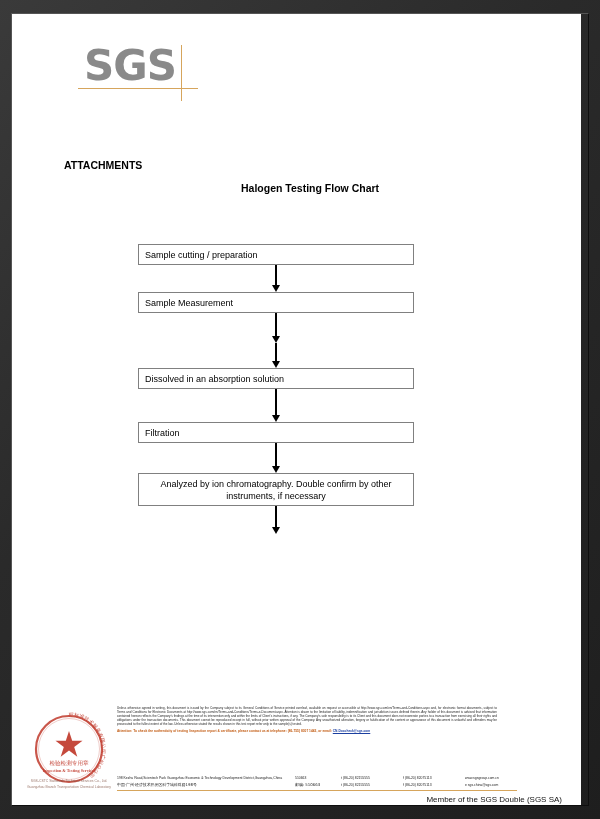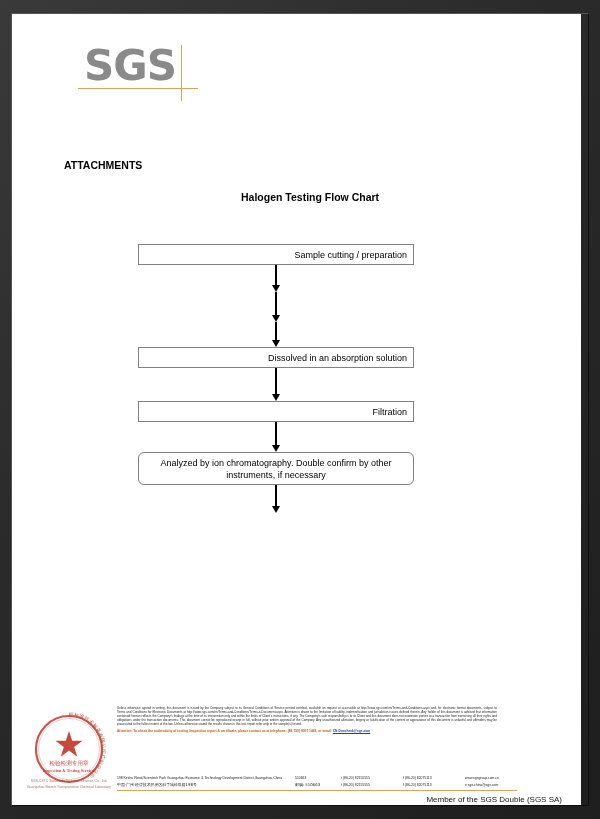--- a/index.html
+++ b/index.html
@@ -122,21 +122,21 @@
     position: absolute;
     left: 52px;
     top: 145px;
     font-size: 10.5px;
     font-weight: bold;
     color: #000;
   }
   .chart-title {
     position: absolute;
     left: 181px;
-    top: 177px;
+    top: 168px;
     font-size: 10.5px;
     font-weight: bold;
     color: #000;
     padding-left: 48px;
   }
 
   
   .flow {
     position: absolute;
     left: 126px;
@@ -144,29 +144,29 @@
     width: 276px;
   }
   .node {
     position: relative;
     width: 276px;
     box-sizing: border-box;
     border: 1px solid #808080;
     background: #fff;
     display: flex;
     align-items: center;
-    justify-content: flex-end;
+    justify-content: flex-start;
     text-align: center;
     font-size: 9px;
     color: #000;
     padding: 3px 6px;
     line-height: 12px;
   }
   .node.h1 { height: 21px; }
-  .node.h2 { height: 33px; border-radius: 6px; }
+  .node.h2 { height: 33px; }
 
   .conn {
     position: relative;
     width: 276px;
     display: flex;
     justify-content: center;
   }
   .conn.c1 { height: 27px; }
   .conn.c2 { height: 30px; }
   .conn.c3 { height: 25px; }
@@ -291,20 +291,23 @@
     <div class="flow">
 
       <div class="node h1">
         <span>Sample cutting / preparation</span>
       </div>
       <div class="conn c1">
         <div class="arrow-shaft"></div>
         <div class="arrow-head"></div>
       </div>
 
+      <div class="node h1">
+        <span>Sample Measurement</span>
+      </div>
       <div class="conn c2">
         <div class="arrow-shaft"></div>
         <div class="arrow-head"></div>
       </div>
 
       <div class="conn c3">
         <div class="arrow-shaft"></div>
         <div class="arrow-head"></div>
       </div>
 

